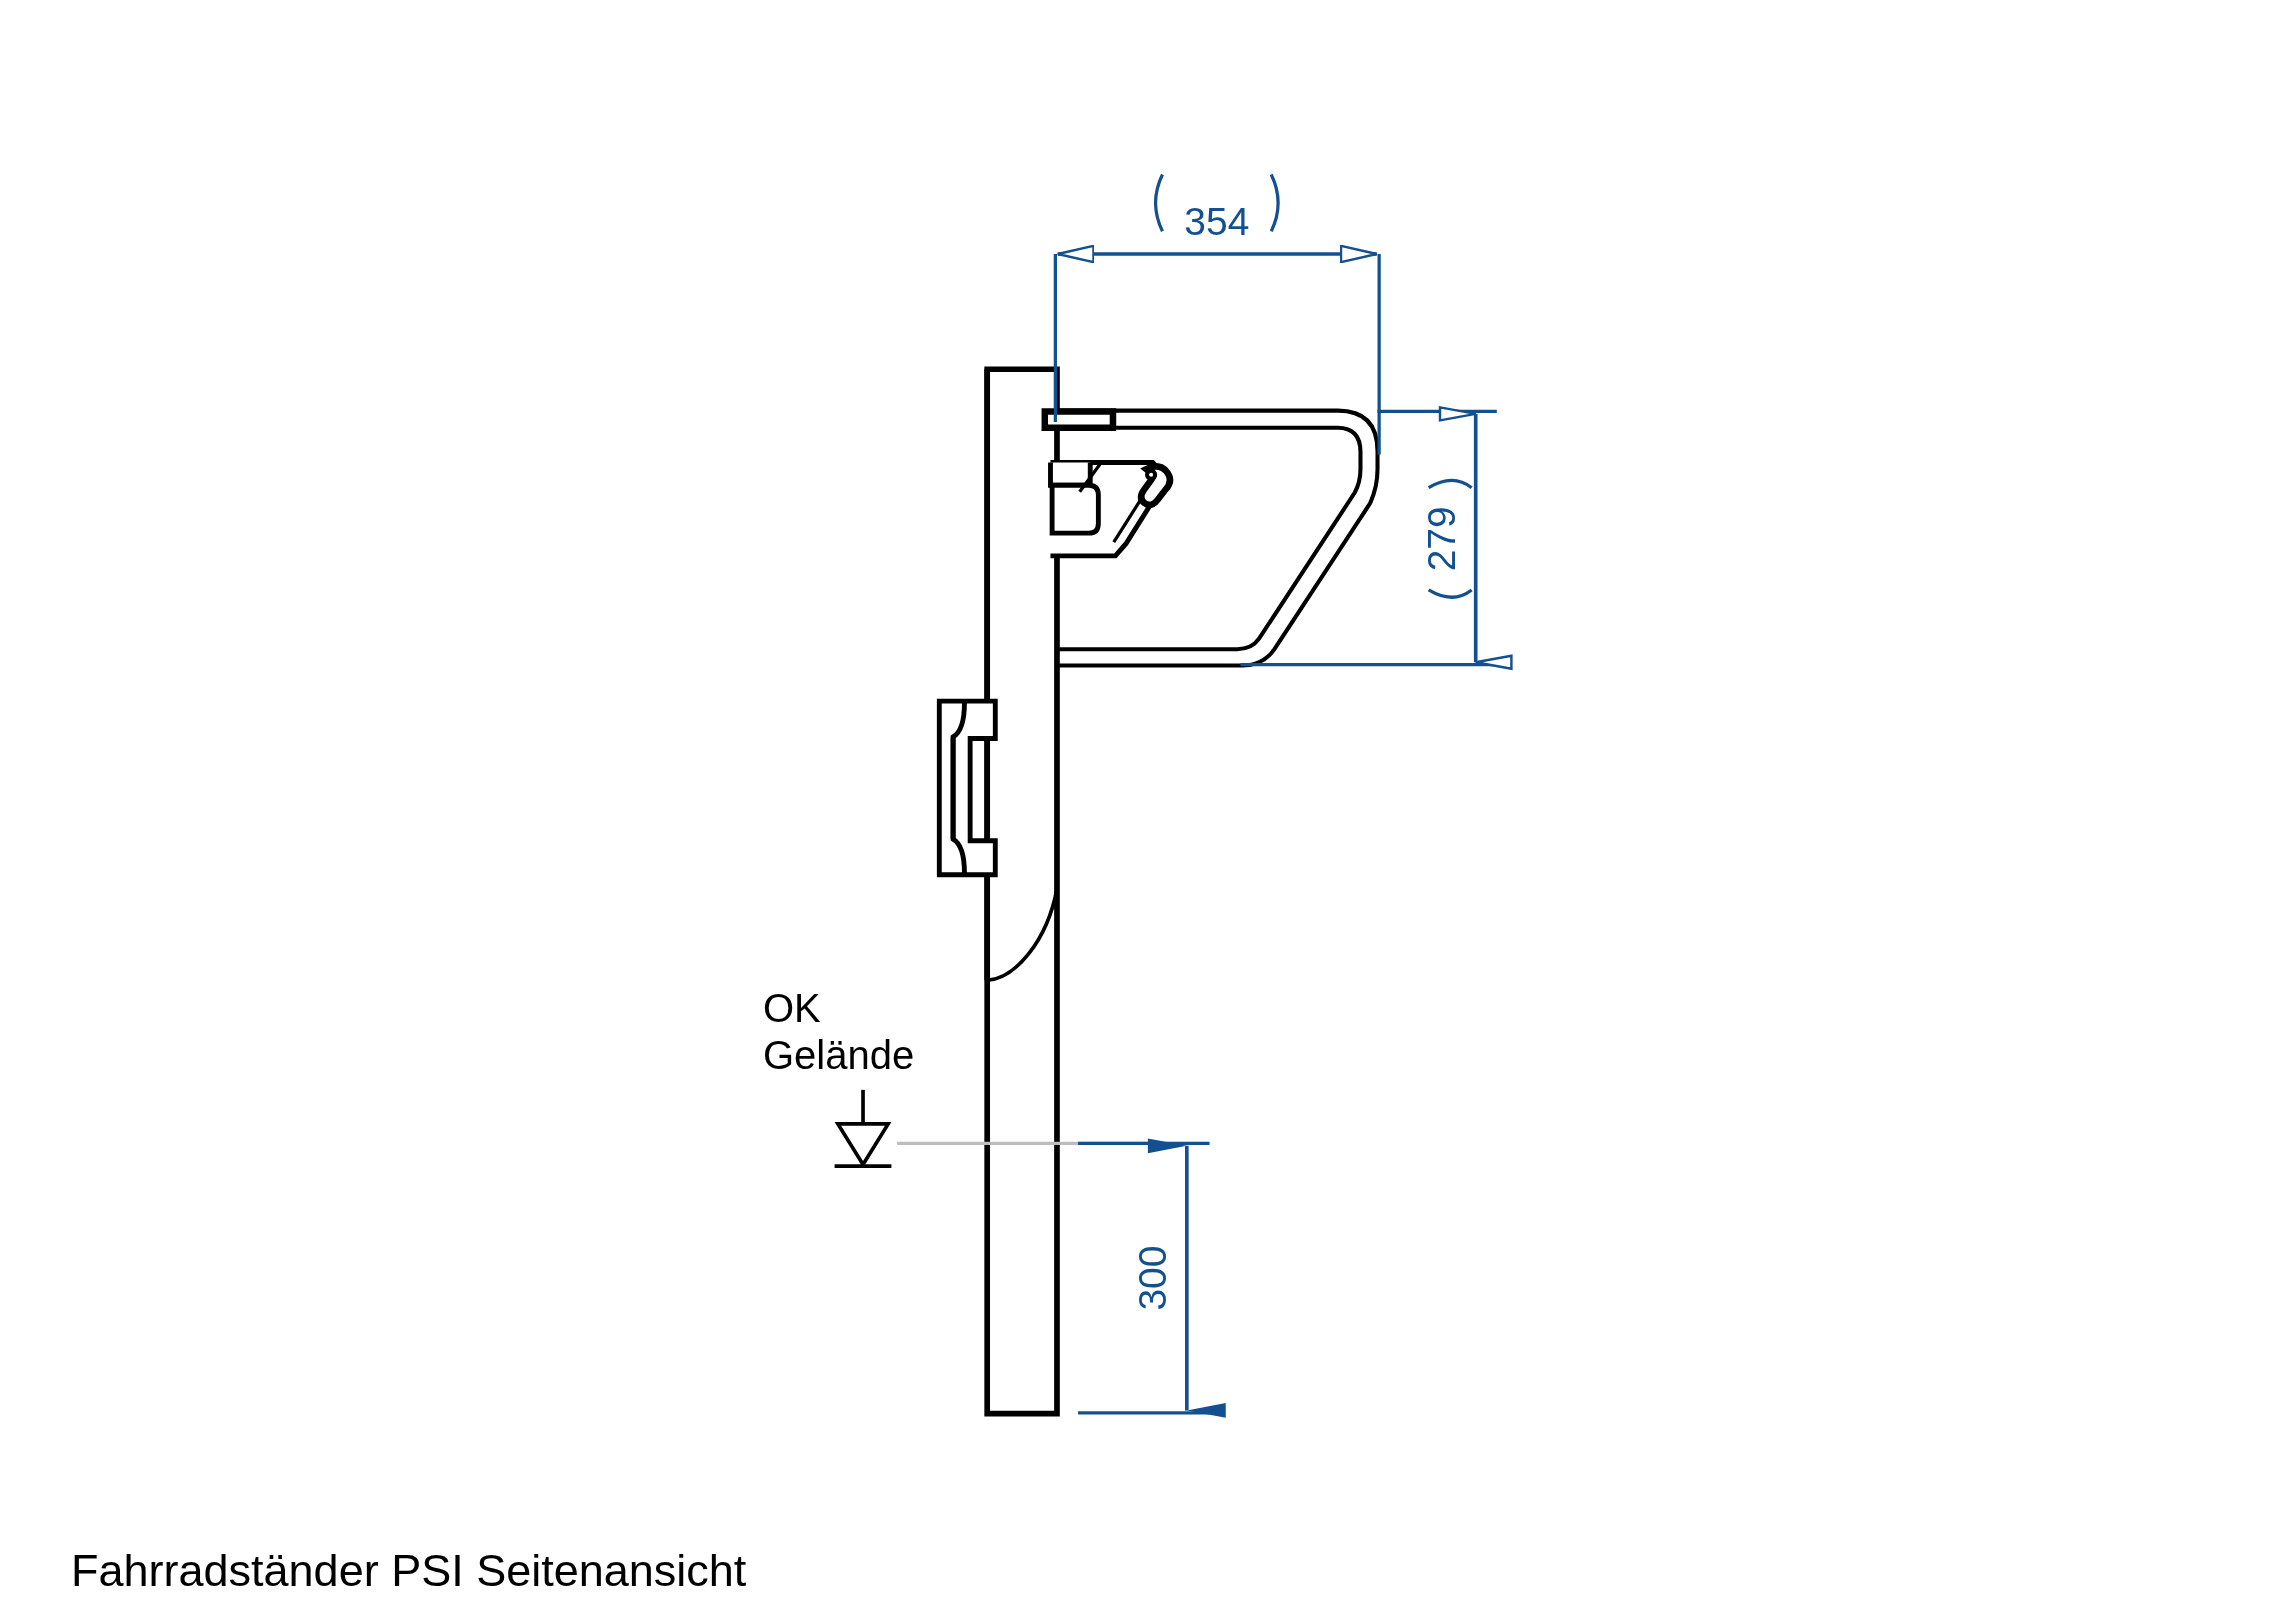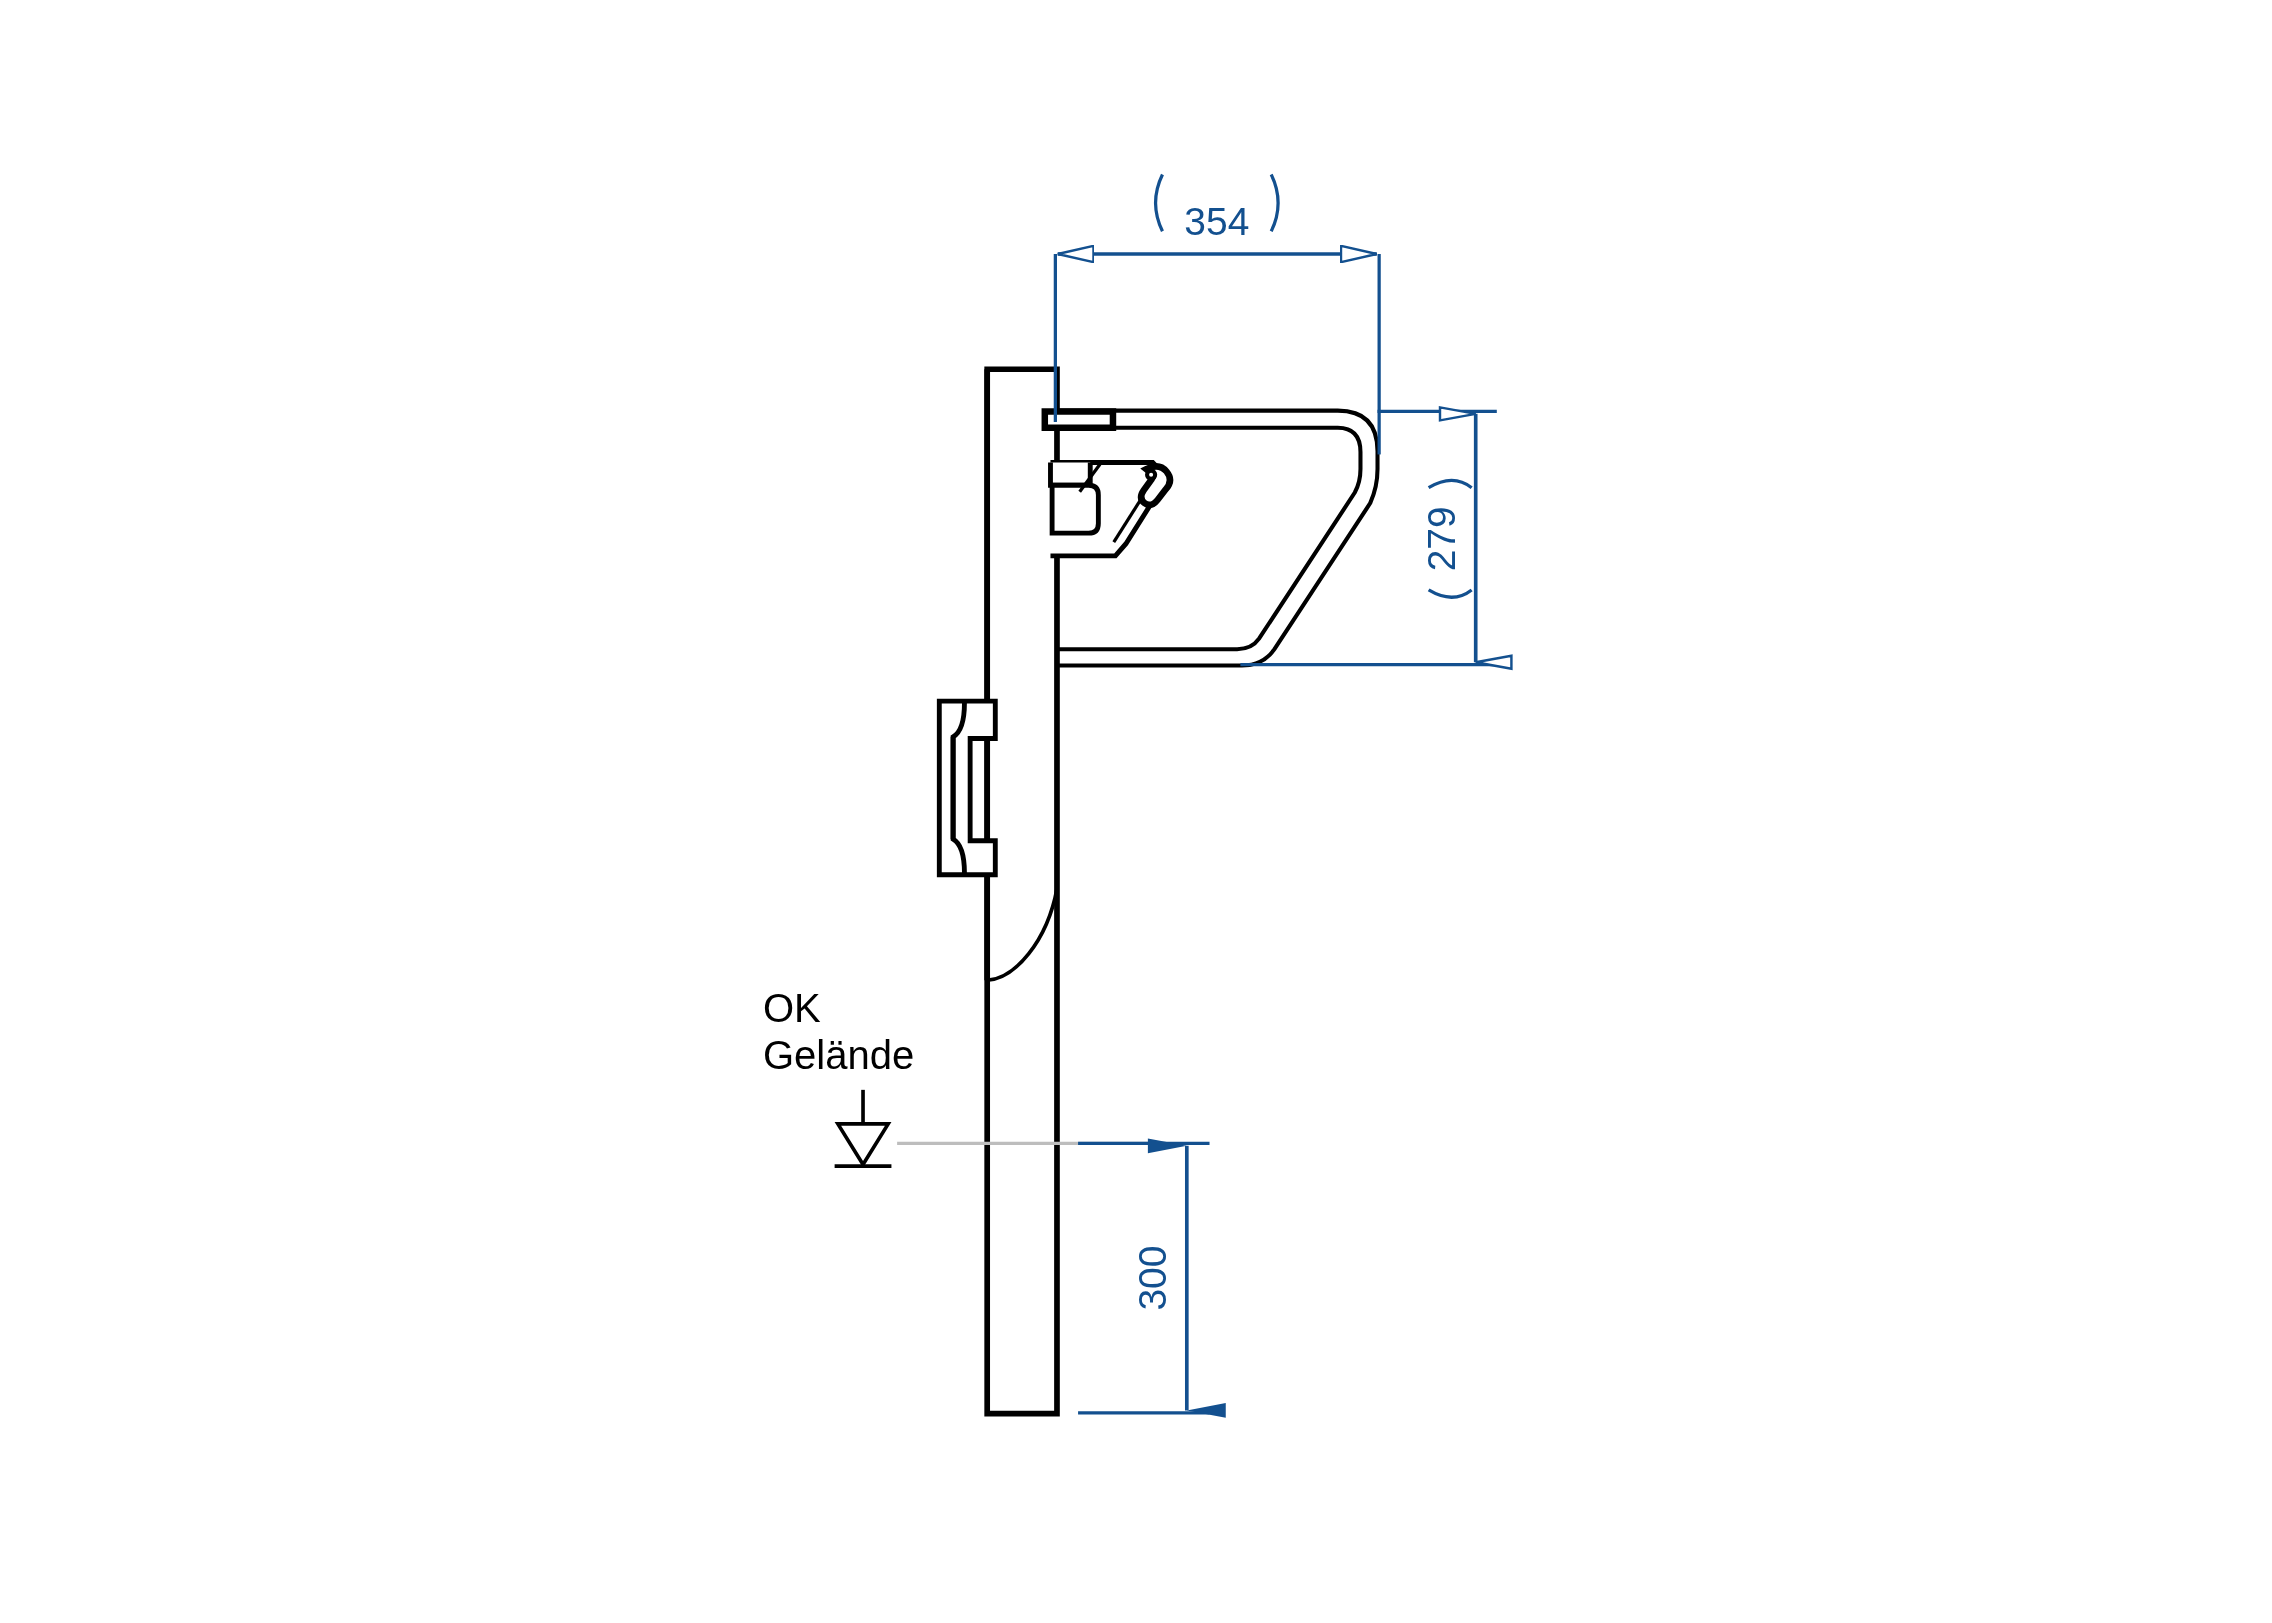--- a/index.html
+++ b/index.html
@@ -205,17 +205,18 @@
     </g>
 
   </svg>
 
   <div class="caption-layer">
 
     <div class="lbl-ok" style="left:763px; top:986px; width:203px;">OK</div>
 
     <div class="lbl-ok" style="left:763px; top:1033px; width:203px;">Gelände</div>
 
+    <div class="caption-text">Fahrradständer PSI Seitenansicht</div>
 
   </div>
 
 </div>
 
 
 </body></html>

